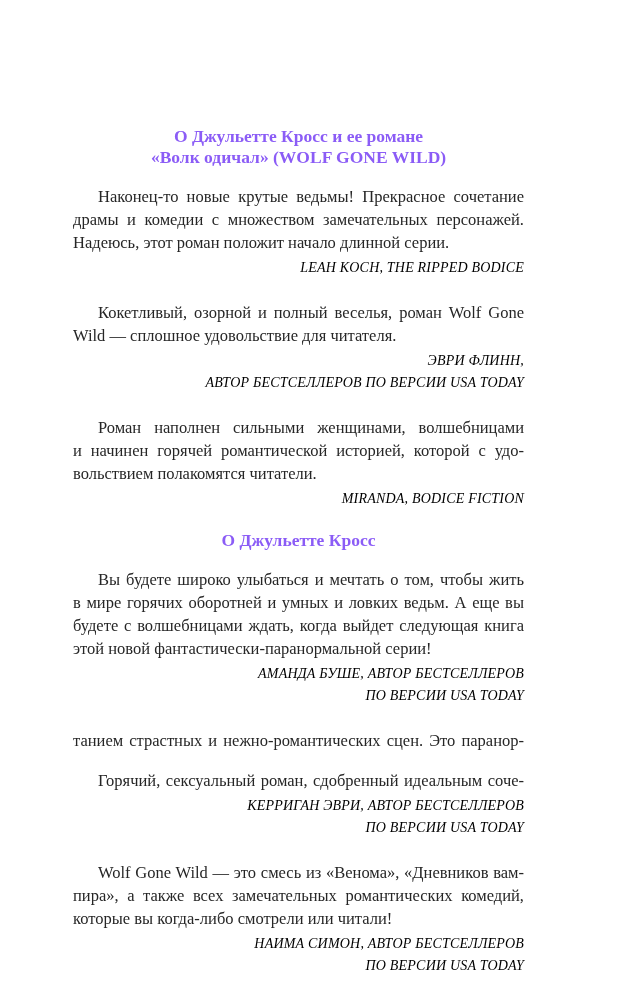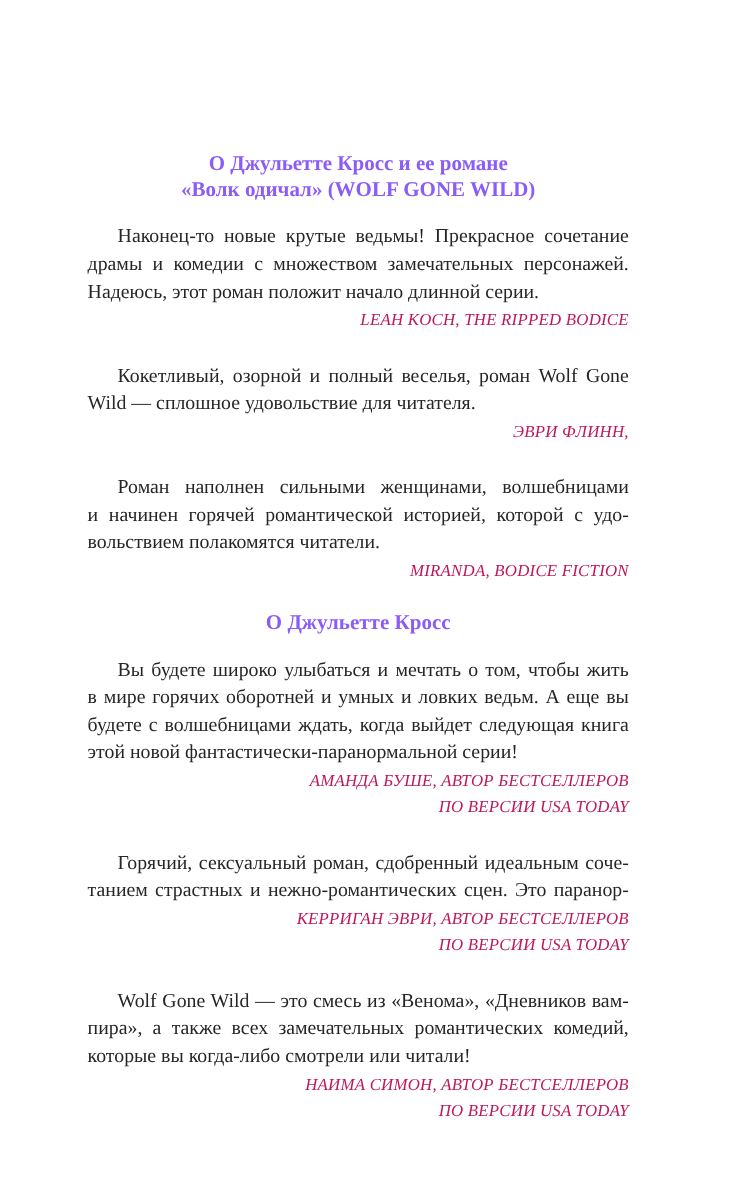--- a/index.html
+++ b/index.html
@@ -4,21 +4,21 @@
   <style>
     html, body { margin: 0; padding: 0; background: #ffffff; }
     body { width: 619px; height: 1000px; position: relative; overflow: hidden;
            font-family: "Liberation Serif", "DejaVu Serif", serif; color: #262626; }
     .page { position: absolute; left: 73px; top: 126px; width: 451px; }
     .heading { font-weight: bold; font-size: 17.5px; line-height: 21px; text-align: center; margin: 0; color: #8b5cf6; }
     .quote { font-size: 16.5px; line-height: 23px; text-align: justify; text-indent: 25px; margin: 0; }
     .quote .ln { display: block; text-align: justify; text-align-last: justify; text-indent: 0; }
     .quote .ln.first { padding-left: 25px; margin-top: 17px; }
     .quote .ln.last { text-align-last: left; }
-    .attrib { font-style: italic; font-size: 14px; line-height: 22px; text-align: right; margin: 0; color: #be185d; letter-spacing: 0.2px; }
+    .attrib { font-style: italic; font-size: 14px; line-height: 22px; text-align: right; margin: 0; color: #000000; letter-spacing: 0.2px; }
     .attrib span { display: block; }
     .block { margin-bottom: 0; }
   </style>
 </head>
 <body>
 
 <div class="page">
 
   <h2 class="heading">
     <span style="display:block">О Джульетте Кросс и ее романе</span>
@@ -36,20 +36,21 @@
     </p>
   </div>
 
   <div class="block" style="margin-top:22px;">
     <p class="quote" style="text-indent:0">
       <span class="ln first">Кокетливый, озорной и полный веселья, роман Wolf Gone</span>
       <span class="ln last">Wild — сплошное удовольствие для читателя.</span>
     </p>
     <p class="attrib" style="margin-top:3px;">
       <span>ЭВРИ ФЛИНН,</span>
+      <span>АВТОР БЕСТСЕЛЛЕРОВ ПО ВЕРСИИ USA TODAY</span>
     </p>
   </div>
 
   <div class="block" style="margin-top:22px;">
     <p class="quote" style="text-indent:0">
       <span class="ln first">Роман наполнен сильными женщинами, волшебницами</span>
       <span class="ln">и начинен горячей романтической историей, которой с удо-</span>
       <span class="ln last">вольствием полакомятся читатели.</span>
     </p>
     <p class="attrib" style="margin-top:3px;">
@@ -69,22 +70,22 @@
       <span class="ln last">этой новой фантастически-паранормальной серии!</span>
     </p>
     <p class="attrib" style="margin-top:3px;">
       <span>АМАНДА БУШЕ, АВТОР БЕСТСЕЛЛЕРОВ</span>
       <span>ПО ВЕРСИИ USA TODAY</span>
     </p>
   </div>
 
   <div class="block" style="margin-top:22px;">
     <p class="quote" style="text-indent:0">
+      <span class="ln">танием страстных и нежно-романтических сцен. Это паранор-</span>
       <span class="ln first">Горячий, сексуальный роман, сдобренный идеальным соче-</span>
-      <span class="ln">танием страстных и нежно-романтических сцен. Это паранор-</span>
     </p>
     <p class="attrib" style="margin-top:3px;">
       <span>КЕРРИГАН ЭВРИ, АВТОР БЕСТСЕЛЛЕРОВ</span>
       <span>ПО ВЕРСИИ USA TODAY</span>
     </p>
   </div>
 
   <div class="block" style="margin-top:22px;">
     <p class="quote" style="text-indent:0">
       <span class="ln first">Wolf Gone Wild — это смесь из «Венома», «Дневников вам-</span>

